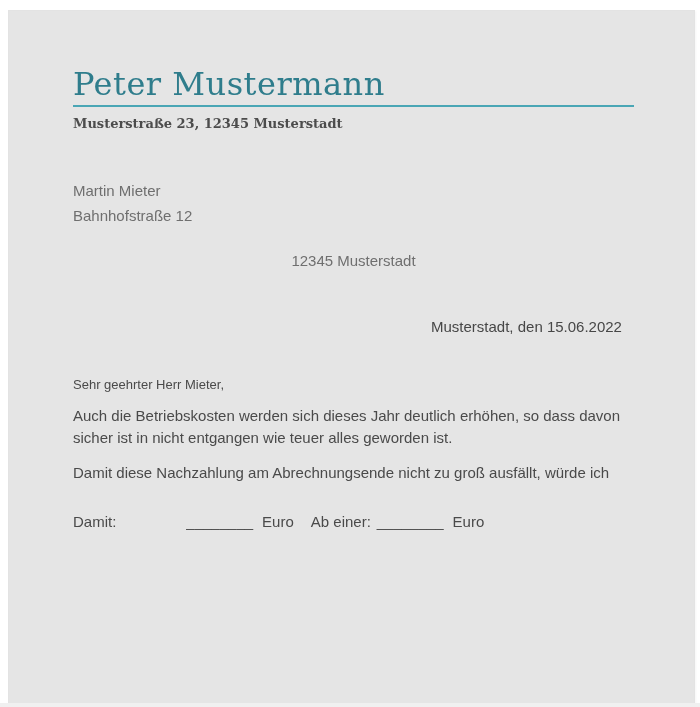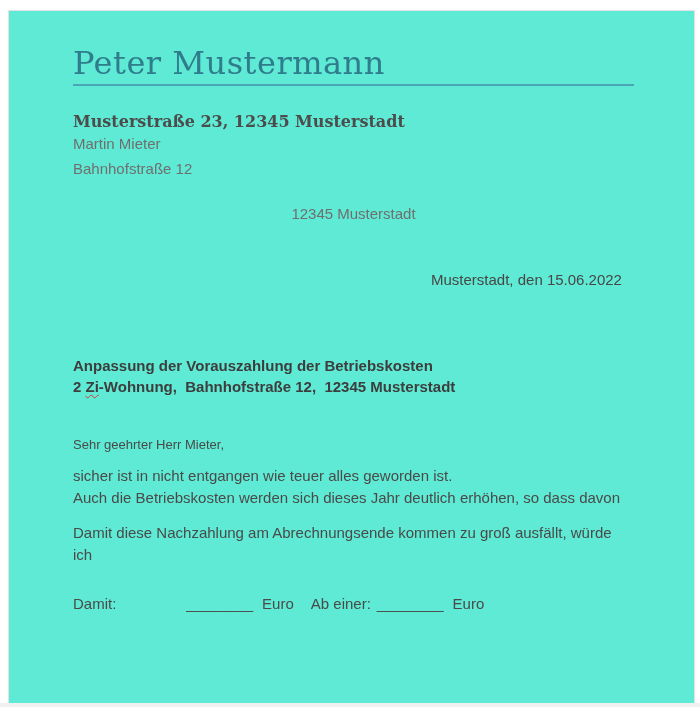--- a/index.html
+++ b/index.html
@@ -6,47 +6,48 @@
   html, body {
     width: 700px; height: 707px;
     background: #ffffff;
     font-family: "Liberation Sans", sans-serif;
     overflow: hidden;
     position: relative;
   }
   .page {
     position: absolute;
     left: 8px; top: 10px; right: 5px; bottom: 0;
-    background: #5eead4;
+    background: #e5e5e5;
     border: 1px solid #e3e3e3;
     border-bottom: none;
     box-shadow: 1px 1px 2px rgba(0,0,0,0.04);
-    padding: 35px 60px 0 64px;
+    padding: 56px 60px 0 64px;
   }
   .letterhead-name {
     font-family: "DejaVu Serif", serif;
     font-weight: normal;
     font-size: 32px;
     line-height: 34px;
     letter-spacing: 0.5px;
     color: var(--accent, #2f7d8c);
   }
   .letterhead-rule {
     margin-top: 4px;
     height: 2px;
     background: var(--rule, #4aa6b5);
   }
   .letterhead-address {
-    margin-top: 26px;
+    margin-top: 9px;
     font-family: "DejaVu Serif", serif;
     font-weight: bold;
-    font-size: 16px;
+    font-size: 13px;
     color: #4c4c4c;
   }
   .recipient {
+    margin-top: 47px;
     font-size: 15px;
     line-height: 25px;
     color: #6f6f6f;
   }
   .recipient-city { margin-top: 20px; text-align: center; }
   .date-line {
     margin-top: 43px;
     margin-left: 358px;
     font-size: 15px;
     line-height: 21px;
@@ -110,36 +111,30 @@
   <div class="letterhead-address">Musterstraße 23, 12345 Musterstadt</div>
 
   <div class="recipient">
     <div>Martin Mieter</div>
     <div>Bahnhofstraße 12</div>
     <div class="recipient-city">12345 Musterstadt</div>
   </div>
 
   <div class="date-line">Musterstadt, den 15.06.2022</div>
 
-  <div class="subject">
-    <div>Anpassung der Vorauszahlung der Betriebskosten</div>
-    <div class="subject-line2">
-      <span>2 </span><span class="misspell">Zi</span><span>-Wohnung,  Bahnhofstraße 12,  12345 Musterstadt</span>
-    </div>
-  </div>
 
   <div class="salutation">Sehr geehrter Herr Mieter,</div>
 
   <div class="para para-1">
+    <div>Auch die Betriebskosten werden sich dieses Jahr deutlich erhöhen, so dass davon</div>
     <div>sicher ist in nicht entgangen wie teuer alles geworden ist.</div>
-    <div>Auch die Betriebskosten werden sich dieses Jahr deutlich erhöhen, so dass davon</div>
   </div>
 
   <div class="para para-2">
-    <div>Damit diese Nachzahlung am Abrechnungsende kommen zu groß ausfällt, würde ich</div>
+    <div>Damit diese Nachzahlung am Abrechnungsende nicht zu groß ausfällt, würde ich</div>
   </div>
 
   <div class="amounts">
     <span>Damit:</span><span class="gap-tab">________</span><span class="gap-word">Euro</span><span class="gap-group">Ab einer:</span><span class="gap-small">________</span><span class="gap-word">Euro</span>
   </div>
 
 </div>
 
 <div class="viewport-bottom-edge"></div>
 

